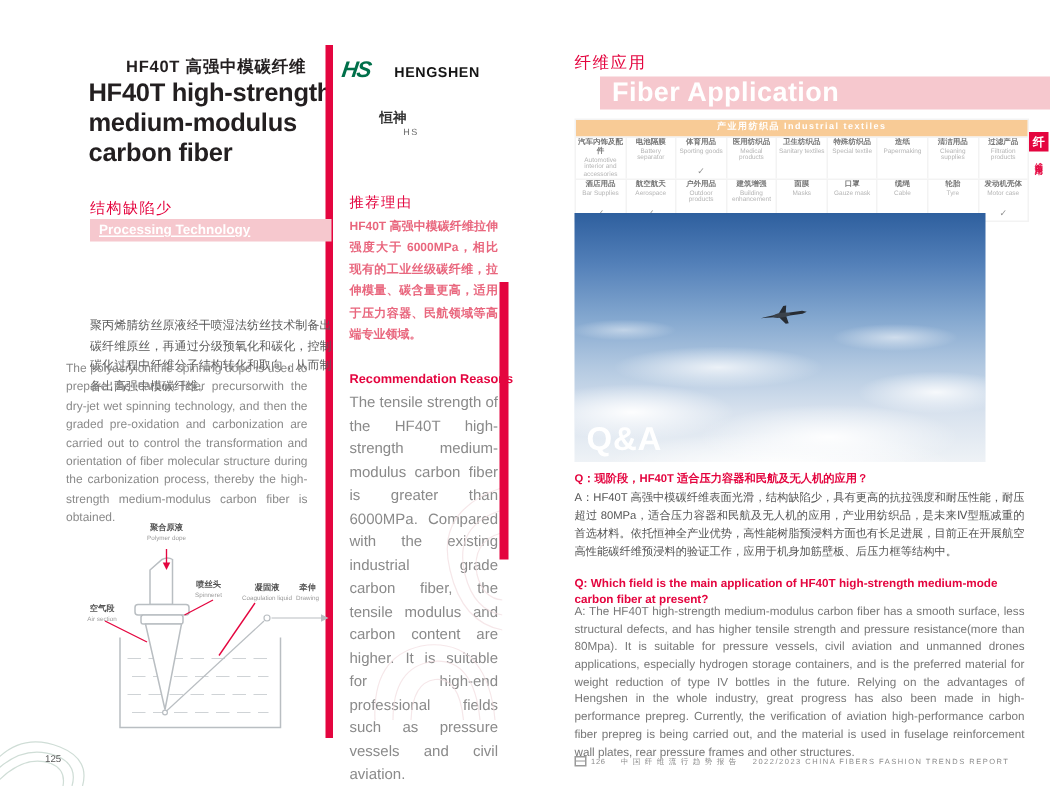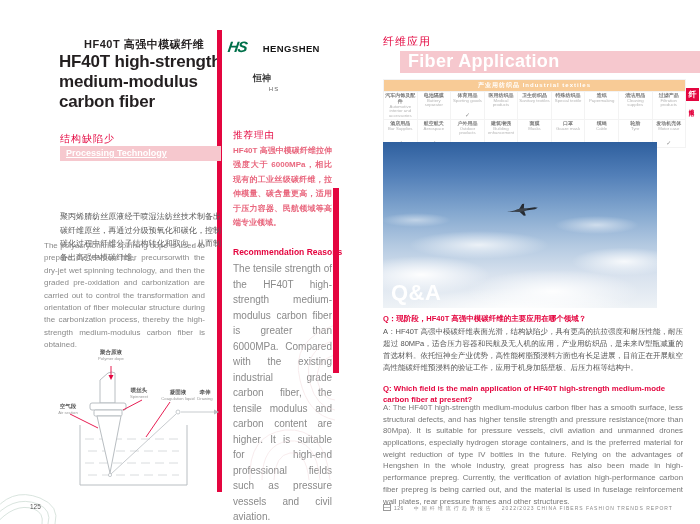--- a/index.html
+++ b/index.html
@@ -305,21 +305,21 @@
 </div>
 
 <div class="abs photo">
   <svg class="abs plane" viewBox="0 0 36 16">
     <path d="M3,8 L15,7 L19,2 L21,2 L20,7 L31,7 L34,8 L31,9 L20,9 L21,14 L19,14 L15,9 Z" fill="#272c33"></path>
     <ellipse cx="17" cy="8" rx="6" ry="1.6" fill="#3a414a"></ellipse>
   </svg>
   <div class="abs qa-overlay">Q&amp;A</div>
 </div>
 
-<div class="abs qa-zh-q">Q：现阶段，HF40T 高强中模碳纤维的主要应用在哪个领域？</div>
+<div class="abs qa-zh-q">Q：现阶段，HF40T 适合压力容器和民航及无人机的应用？</div>
 <div class="abs para qa-zh-a">A：HF40T 高强中模碳纤维表面光滑，结构缺陷少，具有更高的抗拉强度和耐压性能，耐压超过 80MPa，适合压力容器和民航及无人机的应用，产业用纺织品，是未来Ⅳ型瓶减重的首选材料。依托恒神全产业优势，高性能树脂预浸料方面也有长足进展，目前正在开展航空高性能碳纤维预浸料的验证工作，应用于机身加筋壁板、后压力框等结构中。</div>
 <div class="abs qa-en-q">Q: Which field is the main application of HF40T high-strength medium-mode carbon fiber at present?</div>
 <div class="abs para qa-en-a">A: The HF40T high-strength medium-modulus carbon fiber has a smooth surface, less structural defects, and has higher tensile strength and pressure resistance(more than 80Mpa). It is suitable for pressure vessels, civil aviation and unmanned drones applications, especially hydrogen storage containers, and is the preferred material for weight reduction of type IV bottles in the future. Relying on the advantages of Hengshen in the whole industry, great progress has also been made in high-performance prepreg. Currently, the verification of aviation high-performance carbon fiber prepreg is being carried out, and the material is used in fuselage reinforcement wall plates, rear pressure frames and other structures.</div>
 
 <div class="abs side-tab">
   <div class="box">纤</div>
   <div class="vtext">维应用</div>
 </div>
 
 <div class="abs footer-right">

